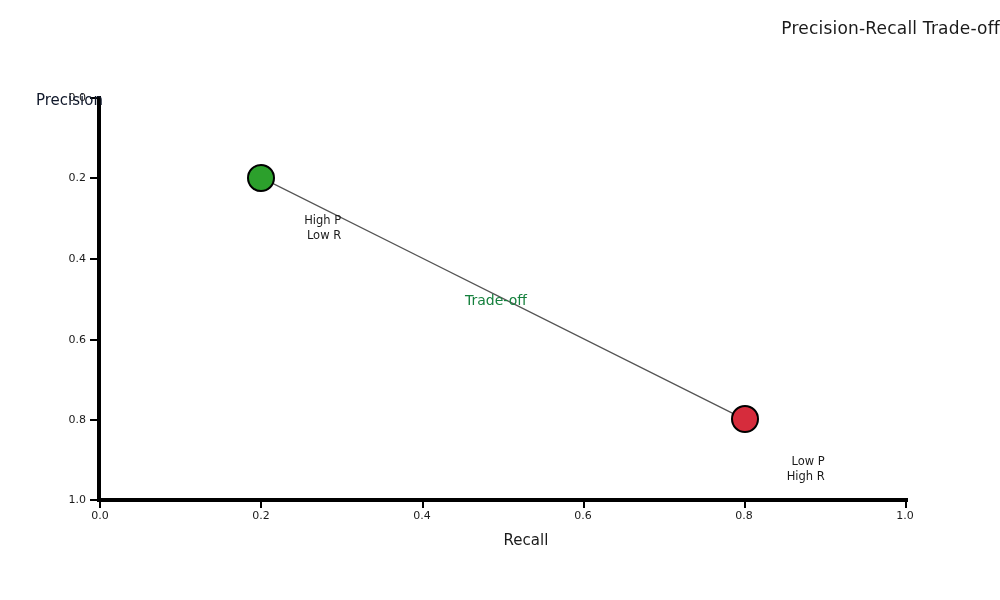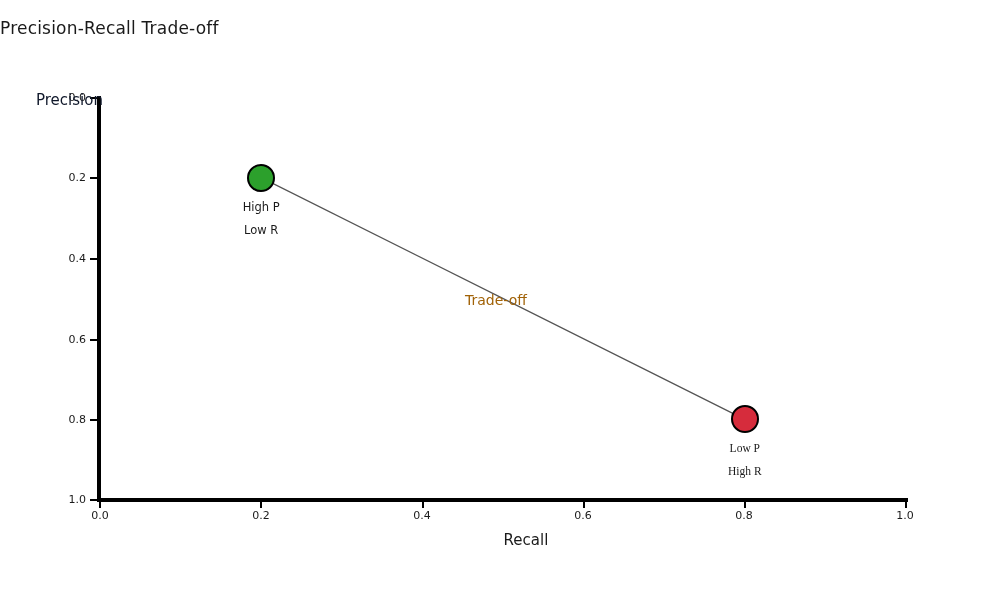--- a/index.html
+++ b/index.html
@@ -20,21 +20,21 @@
     height: 600px;
     background: #ffffff;
   }
 
   
   .chart-title {
     position: absolute;
     left: 0;
     top: 18px;
     width: 1000px;
-    text-align: left;
+    text-align: right;
     font-size: 17px;
     color: #1a1a1a;
     letter-spacing: 0.2px;
     white-space: nowrap;
   }
 
   
   .spine-left {
     position: absolute;
     left: 97px;
@@ -122,32 +122,33 @@
     position: absolute;
     width: 28px;
     height: 28px;
     border-radius: 50%;
     border: 2px solid #000000;
     box-sizing: border-box;
   }
   .marker-annotation {
     position: absolute;
     width: 160px;
-    text-align: center;
+    text-align: right;
     font-size: 11.5px;
-    line-height: 23px;
+    line-height: 15px;
     color: #1a1a1a;
     white-space: pre-line;
+    margin-top: 17px;
   }
 
   
   .line-label {
     position: absolute;
     font-size: 14px;
-    color: #a16207;
+    color: #15803d;
     white-space: nowrap;
   }
 </style>
 </head>
 <body>
 
 <div id="figure">
 
   <div class="chart-title">Precision-Recall Trade-off</div>
 
@@ -189,16 +190,16 @@
     <line id="connector-line" x1="261.20000000000005" y1="177.60000000000002" x2="744.8000000000001" y2="419.40000000000003" stroke="#555555" stroke-width="1.2"></line>
   </svg>
 
   <div class="line-label" style="left:465px; top:292px;">Trade-off</div>
 
   <div class="marker" id="marker-0" style="left: 247.2px; top: 163.6px; background: rgb(44, 160, 44); border-color: rgb(0, 0, 0);"></div>
   <div class="marker-annotation" style="left: 181.2px; top: 195.6px;">High P
 Low R</div>
 
   <div class="marker" id="marker-1" style="left: 730.8px; top: 405.4px; background: rgb(214, 44, 60); border-color: rgb(0, 0, 0);"></div>
-  <div class="marker-annotation" style="left: 664.8px; top: 437.4px; font-family: Liberation Serif, serif;">Low P
+  <div class="marker-annotation" style="left: 664.8px; top: 437.4px;">Low P
 High R</div>
 
 </div>
 
 </body></html>

